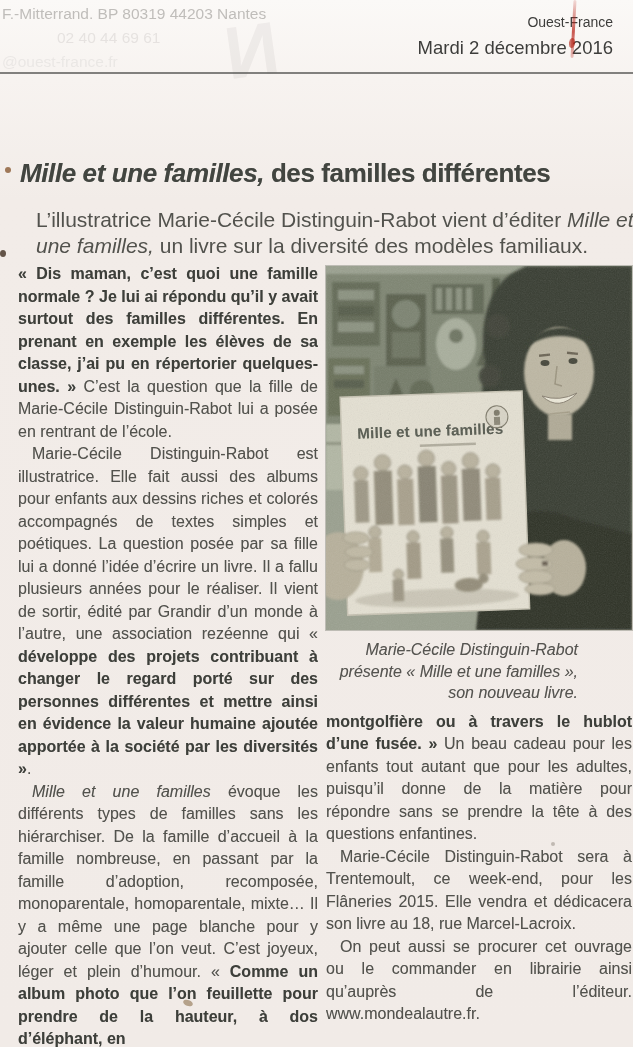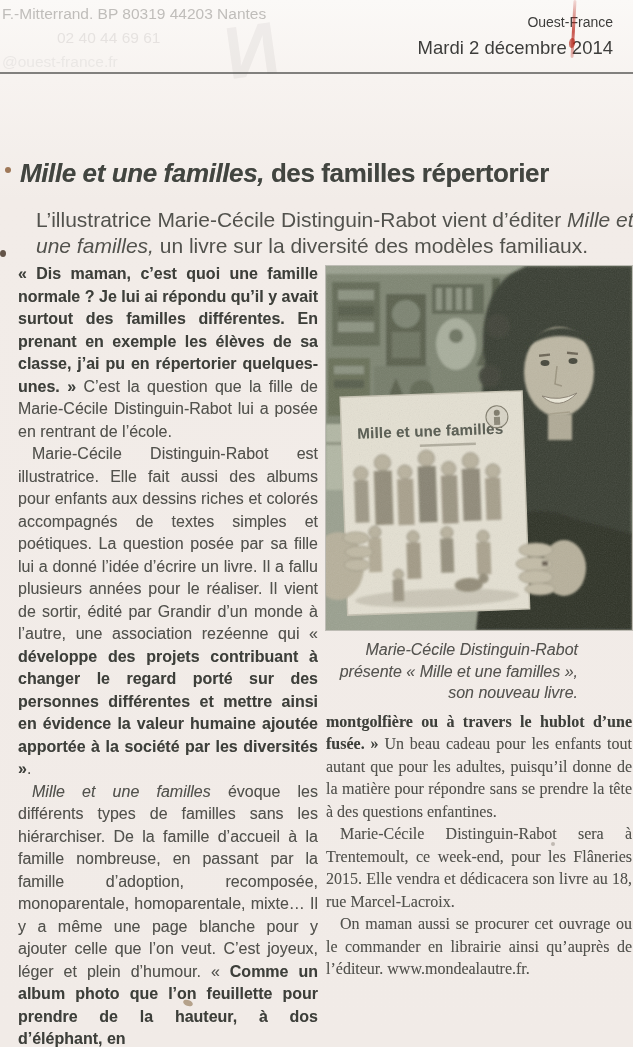--- a/index.html
+++ b/index.html
@@ -51,21 +51,21 @@
   .seg-bold{font-weight:bold;color:#3d3f3a;}
   .seg-regular{color:#52524d;}
   .seg-italic{font-style:italic;color:#52524d;}
   
   figure{margin:0;padding:0;}
   .photo-wrap{width:306px;height:364px;margin-top:3px;outline:1px solid rgba(95,100,85,.35);}
   .photo-caption{
     margin-top:9px;max-width:252px;font-style:italic;font-size:16px;line-height:21.5px;color:#555450;
     text-align:right;
   }
-  .right-text{margin-top:7px;font-family:Liberation Serif, serif;}
+  .right-text{margin-top:7px;}
   
   .speck{position:absolute;border-radius:50%;}
   .sp1{left:5px;top:167px;width:6px;height:6px;background:rgba(138,90,51,0.8);}
   .sp2{left:0px;top:250px;width:6px;height:7px;background:rgba(74,58,44,0.85);}
   .sp3{left:183px;top:1000px;width:10px;height:6px;background:rgba(122,90,47,0.5);transform:rotate(20deg);}
   .sp4{left:551px;top:842px;width:4px;height:4px;background:rgba(120,110,100,0.4);}
 </style>
 </head>
 <body>
 
@@ -74,28 +74,28 @@
   <div class="faded-address">
     <div class="l1">F.-Mitterrand. BP 80319 44203 Nantes</div>
     <div class="l2">02 40 44 69 61</div>
     <div class="l3">@ouest-france.fr</div>
   </div>
 
   <div class="showthrough-n">N</div>
 
   <div class="masthead">
     <div class="paper-name">Ouest-France</div>
-    <div class="paper-date">Mardi 2 décembre 2014</div>
+    <div class="paper-date">Mardi 2 décembre 2016</div>
   </div>
 
   <div class="red-mark"></div>
   <div class="red-blob"></div>
   <div class="rule"></div>
 
-  <h1 class="article-title"><span class="t-italic">Mille et une familles,</span><span> des familles répertorier</span></h1>
+  <h1 class="article-title"><span class="t-italic">Mille et une familles,</span><span> des familles différentes</span></h1>
 
   <p class="deck"><span class="seg-regular">L’illustratrice Marie-Cécile Distinguin-Rabot vient d’éditer </span><span class="seg-italic">Mille et une familles,</span><span class="seg-regular"> un livre sur la diversité des modèles familiaux.</span></p>
 
   <div class="col col-left">
       <p class="body-p"><span class="seg-bold">« Dis maman, c’est quoi une famille normale ? Je lui ai répondu qu’il y avait surtout des familles différentes. En prenant en exemple les élèves de sa classe, j’ai pu en répertorier quelques-unes. » </span><span class="seg-regular">C’est la question que la fille de Marie-Cécile Distinguin-Rabot lui a posée en rentrant de l’école.</span></p>
       <p class="body-p indent"><span class="seg-regular">Marie-Cécile Distinguin-Rabot est illustratrice. Elle fait aussi des albums pour enfants aux dessins riches et colorés accompagnés de textes simples et poétiques. La question posée par sa fille lui a donné l’idée d’écrire un livre. Il a fallu plusieurs années pour le réaliser. Il vient de sortir, édité par Grandir d’un monde à l’autre, une association rezéenne qui « </span><span class="seg-bold">développe des projets contribuant à changer le regard porté sur des personnes différentes et mettre ainsi en évidence la valeur humaine ajoutée apportée à la société par les diversités »</span><span class="seg-regular">.</span></p>
       <p class="body-p indent"><span class="seg-italic">Mille et une familles</span><span class="seg-regular"> évoque les différents types de familles sans les hiérarchiser. De la famille d’accueil à la famille nombreuse, en passant par la famille d’adoption, recomposée, monoparentale, homoparentale, mixte… Il y a même une page blanche pour y ajouter celle que l’on veut. C’est joyeux, léger et plein d’humour. « </span><span class="seg-bold">Comme un album photo que l’on feuillette pour prendre de la hauteur, à dos d’éléphant, en</span></p>
     </div>
 
   <div class="col col-right">
@@ -241,21 +241,21 @@
           </g>
 
           <rect width="306" height="364" filter="url(#grain)" opacity="0.32"></rect>
         </svg>
       </div>
       <figcaption class="photo-caption">Marie-Cécile Distinguin-Rabot présente « Mille et une familles », son nouveau livre.</figcaption>
     </figure>
     <div class="right-text">
         <p class="body-p"><span class="seg-bold">montgolfière ou à travers le hublot d’une fusée. » </span><span class="seg-regular">Un beau cadeau pour les enfants tout autant que pour les adultes, puisqu’il donne de la matière pour répondre sans se prendre la tête à des questions enfantines.</span></p>
         <p class="body-p indent"><span class="seg-regular">Marie-Cécile Distinguin-Rabot sera à Trentemoult, ce week-end, pour les Flâneries 2015. Elle vendra et dédicacera son livre au 18, rue Marcel-Lacroix.</span></p>
-        <p class="body-p indent"><span class="seg-regular">On maman aussi se procurer cet ouvrage ou le commander en librairie ainsi qu’auprès de l’éditeur. www.mondealautre.fr.</span></p>
+        <p class="body-p indent"><span class="seg-regular">On peut aussi se procurer cet ouvrage ou le commander en librairie ainsi qu’auprès de l’éditeur. www.mondealautre.fr.</span></p>
       </div>
   </div>
 
   <div class="speck sp1"></div>
   <div class="speck sp2"></div>
   <div class="speck sp3"></div>
   <div class="speck sp4"></div>
 </div>
 
 </body></html>

